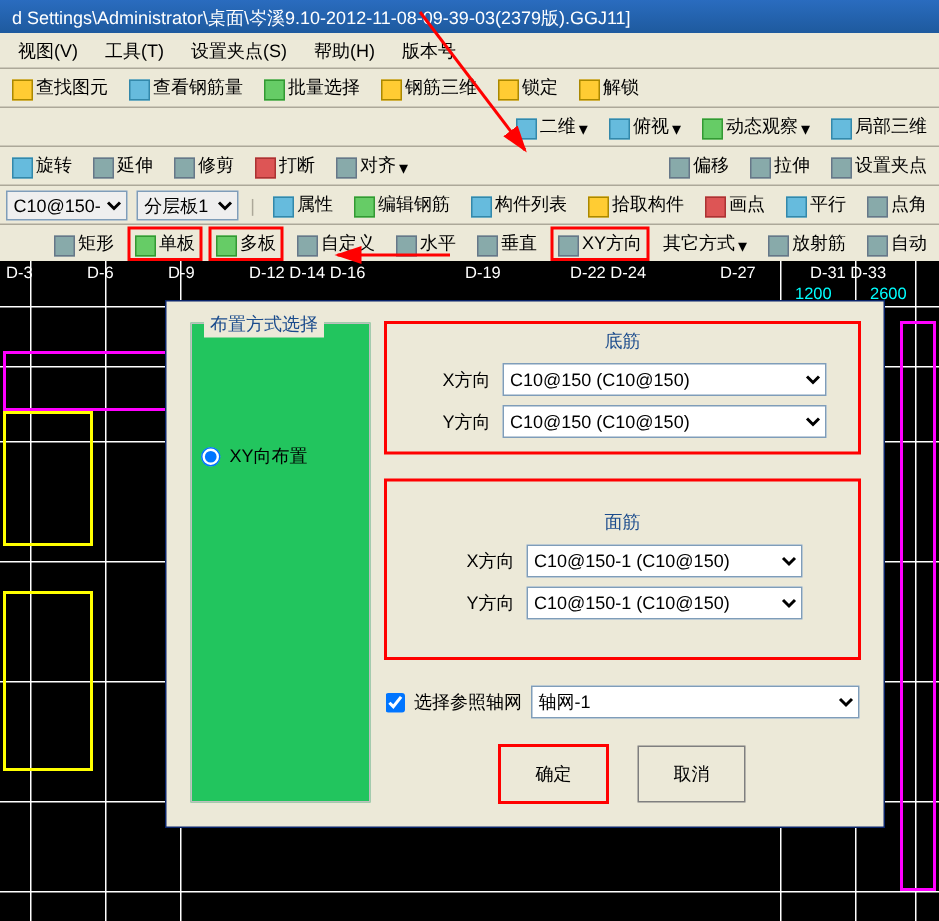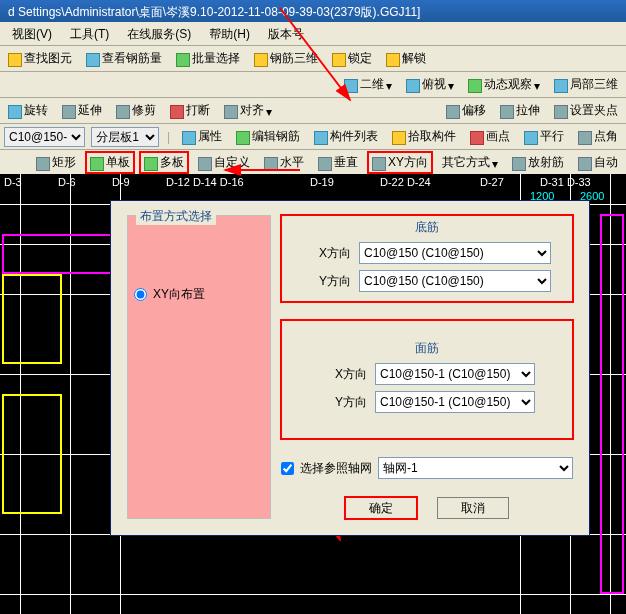--- a/index.html
+++ b/index.html
@@ -21,45 +21,45 @@
 .vline{width:1px;top:0;bottom:0}
 .hline{height:1px;left:0;right:0}
 .axis{position:absolute;color:#fff;font-size:11px}
 .yellowbox{position:absolute;border:2px solid #ff0}
 .magbox{position:absolute;border:2px solid #f0f}
 .arrow{position:absolute;pointer-events:none}
 .dialog{position:absolute;left:110px;top:200px;width:480px;background:#ece9d8;border:1px solid #0a246a}
 .dlg-title{background:linear-gradient(#3a8ee0,#2766b8);color:#fff;padding:4px 8px;display:flex;justify-content:space-between;align-items:center;height:26px}
 .dlg-close{width:18px;height:16px;background:#d04a3a;color:#fff;text-align:center;line-height:14px;border:1px solid #a03020;cursor:pointer}
 .dlg-body{padding:14px 16px 16px;display:flex;gap:10px}
-.left-panel{width:144px;border:1px solid #bfbfbf;padding:10px 6px;background:#fca5a5;position:relative}
+.left-panel{width:120px;border:1px solid #bfbfbf;padding:20px 6px;background:#22c55e;position:relative}
 .left-panel legend{color:#1a4b8c;padding:0 4px;position:absolute;top:-8px;left:8px;background:#ece9d8}
 .radio-row{display:flex;align-items:center;gap:6px;margin:18px 0;cursor:pointer}
 .radio-row input{margin:0}
 .right-panel{flex:1}
 .grp-label{color:#1a4b8c;text-align:center;margin-bottom:6px}
 .field-row{display:flex;align-items:center;gap:8px;margin:6px 18px}
 .field-row label{width:48px;text-align:right}
 .field-row select{flex:1;height:22px;border:1px solid #7f9db9;background:#fff}
 .axis-row{display:flex;align-items:center;gap:6px;margin-top:18px}
 .axis-row input[type=checkbox]{margin:0}
 .axis-row select{flex:1;height:22px;border:1px solid #7f9db9;background:#fff}
 .btn-row{display:flex;gap:20px;justify-content:center;margin-top:18px}
-.btn{width:72px;height:22px;border:1px solid #7f7f7f;background:#ece9d8;cursor:pointer}
+.btn{width:72px;height:38px;border:1px solid #7f7f7f;background:#ece9d8;cursor:pointer}
 .sep{color:#aca899;margin:0 2px}
 </style>
 </head>
 <body>
 
 <div class="titlebar">d Settings\Administrator\桌面\岑溪9.10-2012-11-08-09-39-03(2379版).GGJ11]</div>
 
 <div class="menubar">
  <span>视图(V)</span>
  <span>工具(T)</span>
- <span>在线服务(S)</span>
+ <span>设置夹点(S)</span>
  <span>帮助(H)</span>
  <span>版本号</span>
 </div>
 
 <div class="toolbar">
  <span class="tbtn">
       <i class="ico yellow"></i>
       <span>查找图元</span>
     </span>
  <span class="tbtn">

